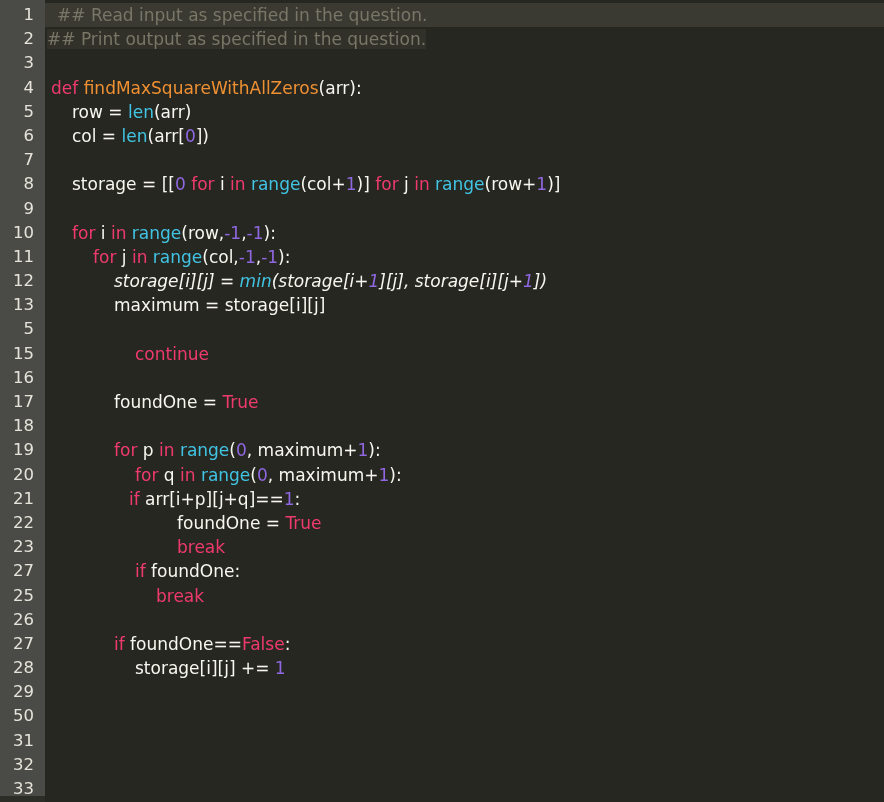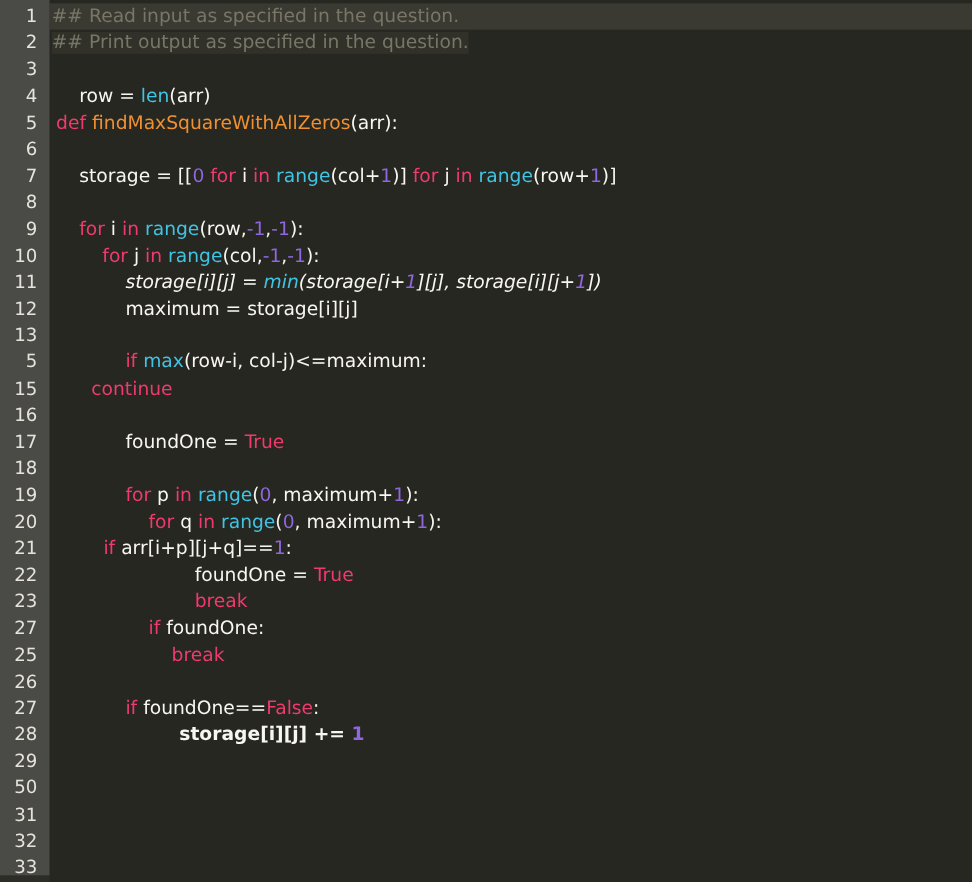--- a/index.html
+++ b/index.html
@@ -102,45 +102,45 @@
       <div class="gnum">27</div>
       <div class="gnum">28</div>
       <div class="gnum">29</div>
       <div class="gnum">50</div>
       <div class="gnum">31</div>
       <div class="gnum">32</div>
       <div class="gnum">33</div>
     </div>
   <div class="scroll-corner"></div>
   <div class="code" id="code">
-      <div class="line active"><span class="lt" style="padding-left: 2px;"><span class="tok-comment">## Read input as specified in the question.</span></span></div>
+      <div class="line active"><span class="lt" style="padding-left: 12px;"><span class="tok-comment">## Read input as specified in the question.</span></span></div>
       <div class="line"><span class="lt" style="padding-left: 2px;"><span class="sel-seg"><span class="tok-comment">## Print output as specified in the question.</span></span></span></div>
       <div class="line"><span class="lt" style="padding-left: 6px;"></span></div>
+      <div class="line"><span class="lt" style="padding-left: 6px;"><span class="tok-keyword">def</span><span class="tok-text"> </span><span class="tok-function">findMaxSquareWithAllZeros</span><span class="tok-text">(arr):</span></span></div>
       <div class="line"><span class="lt" style="padding-left: 27px;"><span class="tok-text">row = </span><span class="tok-builtin">len</span><span class="tok-text">(arr)</span></span></div>
-      <div class="line"><span class="lt" style="padding-left: 6px;"><span class="tok-keyword">def</span><span class="tok-text"> </span><span class="tok-function">findMaxSquareWithAllZeros</span><span class="tok-text">(arr):</span></span></div>
+      <div class="line"><span class="lt" style="padding-left: 27px;"><span class="tok-text">col = </span><span class="tok-builtin">len</span><span class="tok-text">(arr[</span><span class="tok-number">0</span><span class="tok-text">])</span></span></div>
       <div class="line"><span class="lt" style="padding-left: 6px;"></span></div>
       <div class="line"><span class="lt" style="padding-left: 27px;"><span class="tok-text">storage = [[</span><span class="tok-number">0</span><span class="tok-text"> </span><span class="tok-keyword">for</span><span class="tok-text"> i </span><span class="tok-keyword">in</span><span class="tok-text"> </span><span class="tok-builtin">range</span><span class="tok-text">(col+</span><span class="tok-number">1</span><span class="tok-text">)] </span><span class="tok-keyword">for</span><span class="tok-text"> j </span><span class="tok-keyword">in</span><span class="tok-text"> </span><span class="tok-builtin">range</span><span class="tok-text">(row+</span><span class="tok-number">1</span><span class="tok-text">)]</span></span></div>
       <div class="line"><span class="lt" style="padding-left: 6px;"></span></div>
       <div class="line"><span class="lt" style="padding-left: 27px;"><span class="tok-keyword">for</span><span class="tok-text"> i </span><span class="tok-keyword">in</span><span class="tok-text"> </span><span class="tok-builtin">range</span><span class="tok-text">(row,</span><span class="tok-number">-1</span><span class="tok-text">,</span><span class="tok-number">-1</span><span class="tok-text">):</span></span></div>
       <div class="line"><span class="lt" style="padding-left: 48px;"><span class="tok-keyword">for</span><span class="tok-text"> j </span><span class="tok-keyword">in</span><span class="tok-text"> </span><span class="tok-builtin">range</span><span class="tok-text">(col,</span><span class="tok-number">-1</span><span class="tok-text">,</span><span class="tok-number">-1</span><span class="tok-text">):</span></span></div>
       <div class="line"><span class="lt" style="padding-left: 69px; font-style: italic;"><span class="tok-text">storage[i][j] = </span><span class="tok-builtin">min</span><span class="tok-text">(storage[i+</span><span class="tok-number">1</span><span class="tok-text">][j], storage[i][j+</span><span class="tok-number">1</span><span class="tok-text">])</span></span></div>
       <div class="line"><span class="lt" style="padding-left: 69px;"><span class="tok-text">maximum = storage[i][j]</span></span></div>
       <div class="line"><span class="lt" style="padding-left: 6px;"></span></div>
-      <div class="line"><span class="lt" style="padding-left: 69px;"><span class="tok-keyword">if</span><span class="tok-text"> </span><span class="tok-builtin">max</span><span class="tok-text">(row-i, col-j)&lt;=maximum:</span></span></div>
-      <div class="line"><span class="lt" style="padding-left: 38px;"><span class="tok-keyword">continue</span></span></div>
+      <div class="line"><span class="lt" style="padding-left: 90px;"><span class="tok-keyword">continue</span></span></div>
       <div class="line"><span class="lt" style="padding-left: 6px;"></span></div>
       <div class="line"><span class="lt" style="padding-left: 69px;"><span class="tok-text">foundOne = </span><span class="tok-keyword">True</span></span></div>
       <div class="line"><span class="lt" style="padding-left: 6px;"></span></div>
       <div class="line"><span class="lt" style="padding-left: 69px;"><span class="tok-keyword">for</span><span class="tok-text"> p </span><span class="tok-keyword">in</span><span class="tok-text"> </span><span class="tok-builtin">range</span><span class="tok-text">(</span><span class="tok-number">0</span><span class="tok-text">, maximum+</span><span class="tok-number">1</span><span class="tok-text">):</span></span></div>
       <div class="line"><span class="lt" style="padding-left: 90px;"><span class="tok-keyword">for</span><span class="tok-text"> q </span><span class="tok-keyword">in</span><span class="tok-text"> </span><span class="tok-builtin">range</span><span class="tok-text">(</span><span class="tok-number">0</span><span class="tok-text">, maximum+</span><span class="tok-number">1</span><span class="tok-text">):</span></span></div>
-      <div class="line"><span class="lt" style="padding-left: 49px;"><span class="tok-keyword">if</span><span class="tok-text"> arr[i+p][j+q]==</span><span class="tok-number">1</span><span class="tok-text">:</span></span></div>
+      <div class="line"><span class="lt" style="padding-left: 84px;"><span class="tok-keyword">if</span><span class="tok-text"> arr[i+p][j+q]==</span><span class="tok-number">1</span><span class="tok-text">:</span></span></div>
       <div class="line"><span class="lt" style="padding-left: 132px;"><span class="tok-text">foundOne = </span><span class="tok-keyword">True</span></span></div>
       <div class="line"><span class="lt" style="padding-left: 132px;"><span class="tok-keyword">break</span></span></div>
       <div class="line"><span class="lt" style="padding-left: 90px;"><span class="tok-keyword">if</span><span class="tok-text"> foundOne:</span></span></div>
       <div class="line"><span class="lt" style="padding-left: 111px;"><span class="tok-keyword">break</span></span></div>
       <div class="line"><span class="lt" style="padding-left: 6px;"></span></div>
       <div class="line"><span class="lt" style="padding-left: 69px;"><span class="tok-keyword">if</span><span class="tok-text"> foundOne==</span><span class="tok-keyword">False</span><span class="tok-text">:</span></span></div>
-      <div class="line"><span class="lt" style="padding-left: 118px; font-weight: bold;"><span class="tok-text">storage[i][j] += </span><span class="tok-number">1</span></span></div>
+      <div class="line"><span class="lt" style="padding-left: 90px;"><span class="tok-text">storage[i][j] += </span><span class="tok-number">1</span></span></div>
       <div class="line"><span class="lt" style="padding-left: 6px;"></span></div>
       <div class="line"><span class="lt" style="padding-left: 6px;"></span></div>
       <div class="line"><span class="lt" style="padding-left: 6px;"></span></div>
     </div>
 </div>
 
 </body></html>

